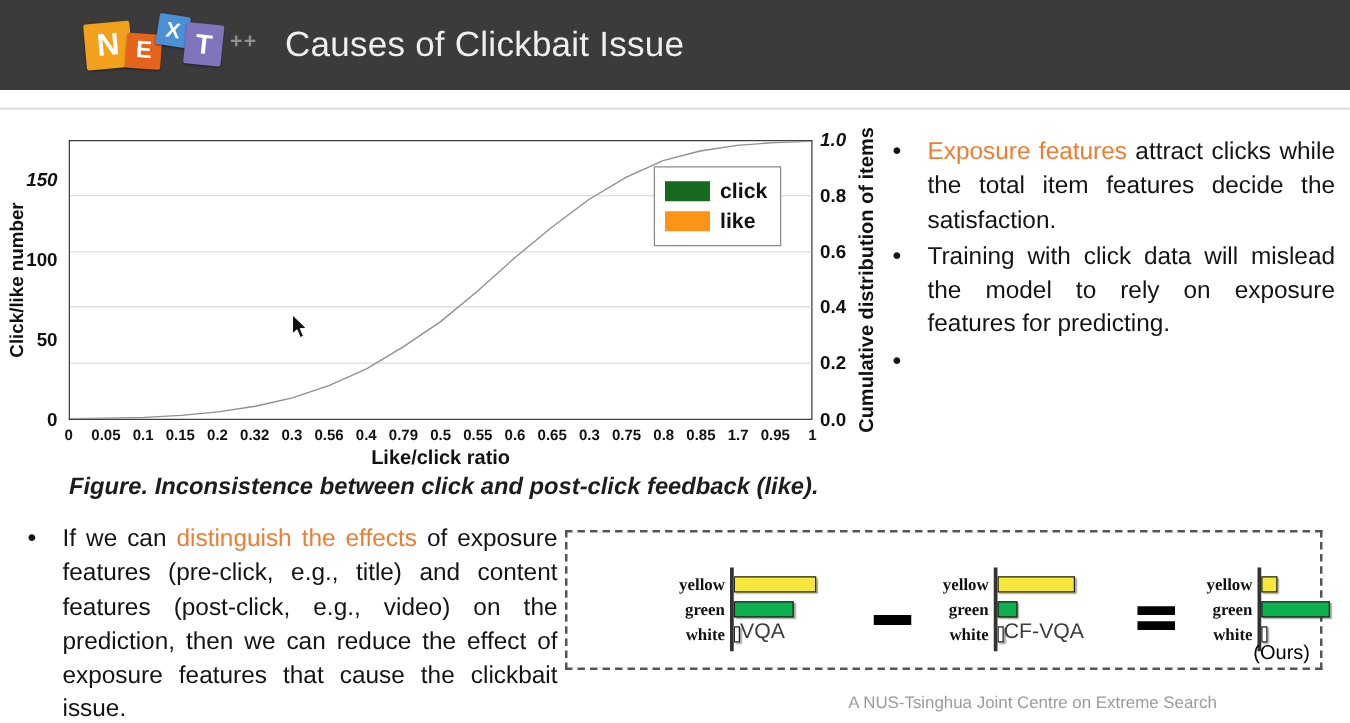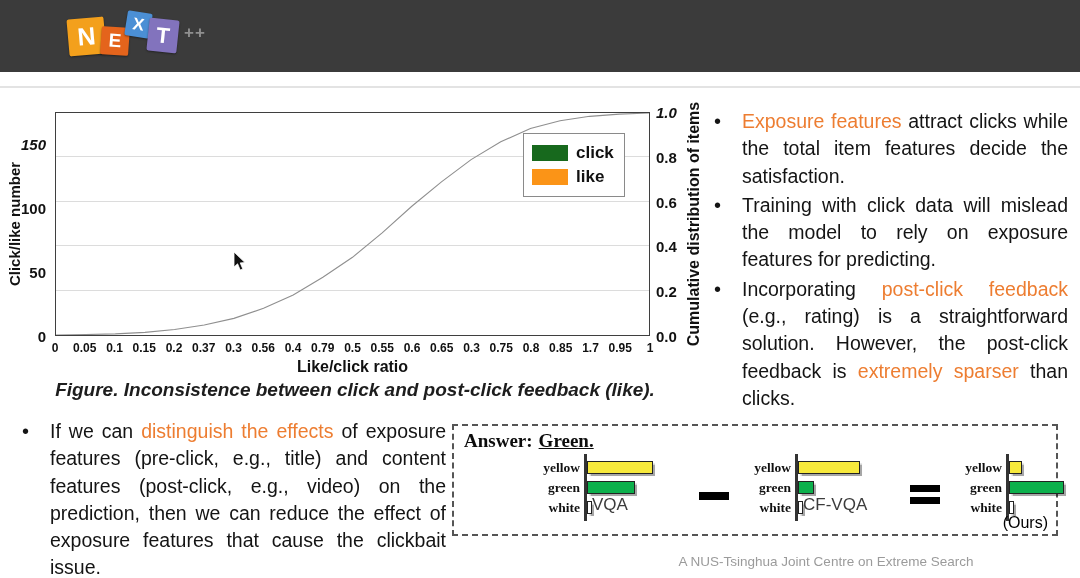--- a/index.html
+++ b/index.html
@@ -90,20 +90,21 @@
 <div class="slide">
 
   <div class="header">
     <div class="logo">
       <span class="tile tN">N</span>
       <span class="tile tE">E</span>
       <span class="tile tX">X</span>
       <span class="tile tT">T</span>
       <span class="plusplus">++</span>
     </div>
+    <h1 class="title">Causes of Clickbait Issue</h1>
   </div>
   <div class="page-rule"></div>
 
   <div class="ylab left">Click/like number</div>
   <div class="plot">
     <svg id="curve-svg" viewBox="0 0 100 100" preserveAspectRatio="none">
       <polyline id="curve-line" fill="none" stroke="#8f8f8f" stroke-width="1.1" vector-effect="non-scaling-stroke" points="0.00,100.00 5.00,99.80 10.00,99.50 15.00,98.80 20.00,97.50 25.00,95.50 30.00,92.50 35.00,88.00 40.00,82.00 45.00,74.00 50.00,65.00 55.00,54.00 60.00,42.00 65.00,31.00 70.00,21.00 75.00,13.00 80.00,7.00 85.00,3.50 90.00,1.50 95.00,0.50 100.00,0.00"></polyline>
     </svg>
   <div class="gridline" style="bottom: 20%;"></div>
       <div class="gridline" style="bottom: 40%;"></div>
@@ -525,21 +526,21 @@
       <span style="bottom: 60%;">0.6</span>
       <span style="bottom: 80%;">0.8</span>
       <span style="bottom: 100%; font-style: italic;">1.0</span>
     </div>
   <div class="xticks">
       <span style="left: 0%;">0</span>
       <span style="left: 5%;">0.05</span>
       <span style="left: 10%;">0.1</span>
       <span style="left: 15%;">0.15</span>
       <span style="left: 20%;">0.2</span>
-      <span style="left: 25%;">0.37</span>
+      <span style="left: 25%;">0.32</span>
       <span style="left: 30%;">0.3</span>
       <span style="left: 35%;">0.56</span>
       <span style="left: 40%;">0.4</span>
       <span style="left: 45%;">0.79</span>
       <span style="left: 50%;">0.5</span>
       <span style="left: 55%;">0.55</span>
       <span style="left: 60%;">0.6</span>
       <span style="left: 65%;">0.65</span>
       <span style="left: 70%;">0.3</span>
       <span style="left: 75%;">0.75</span>
@@ -562,31 +563,28 @@
   <div class="ylab right">Cumulative distribution of items</div>
   <div class="xlabel">Like/click ratio</div>
   <div class="caption">Figure. Inconsistence between click and post-click feedback (like).</div>
   <svg class="cursor" width="14" height="20" viewBox="0 0 14 20">
     <path d="M1,0 L1,15 L4.6,11.8 L7.2,18 L9.8,16.9 L7.2,10.9 L12,10.6 Z" fill="#111" stroke="#fff" stroke-width="0.8"></path>
   </svg>
 
   <div class="rpanel">
       <div class="bullet"><span class="bmarker">•</span><span class="btext"><span class="hl">Exposure features</span><span> attract clicks while the total item features decide the satisfaction.</span></span></div>
       <div class="bullet"><span class="bmarker">•</span><span class="btext"><span>Training with click data will mislead the model to rely on exposure features for predicting.</span></span></div>
-      <div class="bullet"><span class="bmarker">•</span><span class="btext"><span>Incorporating </span><span class="hl">post-click feedback</span><span> (e.g., rating) is a straightforward solution. However, the post-click feedback is </span><span class="hl">extremely sparser</span><span> than clicks.</span></span></div>
+      <div class="bullet"><span class="bmarker">•</span></div>
     </div>
 
   <div class="blpanel">
       <div class="bullet"><span class="bmarker">•</span><span class="btext"><span>If we can </span><span class="hl">distinguish the effects</span><span> of exposure features (pre-click, e.g., title) and content features (post-click, e.g., video) on the prediction, then we can reduce the effect of exposure features that cause the clickbait issue.</span></span></div>
     </div>
 
   <div class="abox">
-    <div class="answer">
-      <span>Answer:</span><span class="green-ul">Green.</span>
-    </div>
     <div class="minis">
       <div class="mini">
 
       <div class="mlabels">
             <div class="mlabel">yellow</div>
             <div class="mlabel">green</div>
             <div class="mlabel">white</div>
           </div>
           <div class="mbarcol">
             <div class="mbar" style="width: 65.52px; background: rgb(247, 233, 60);"></div>

